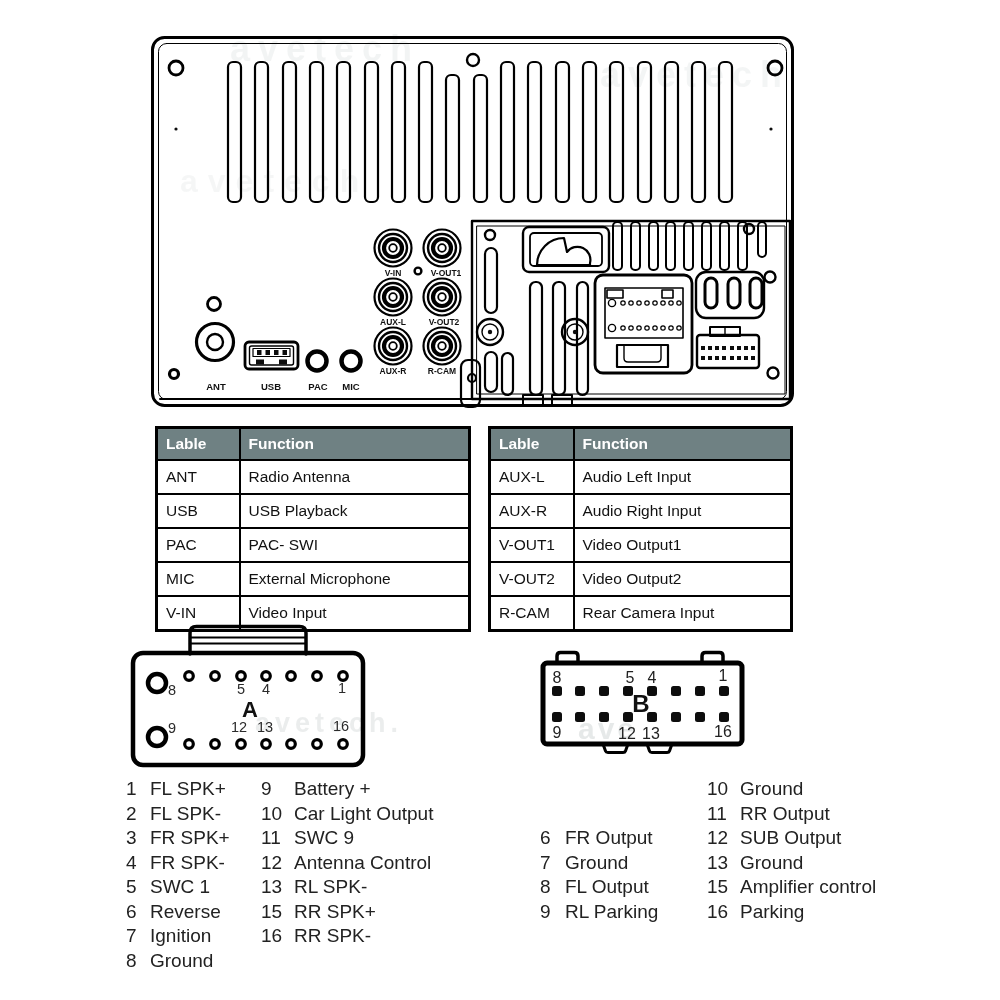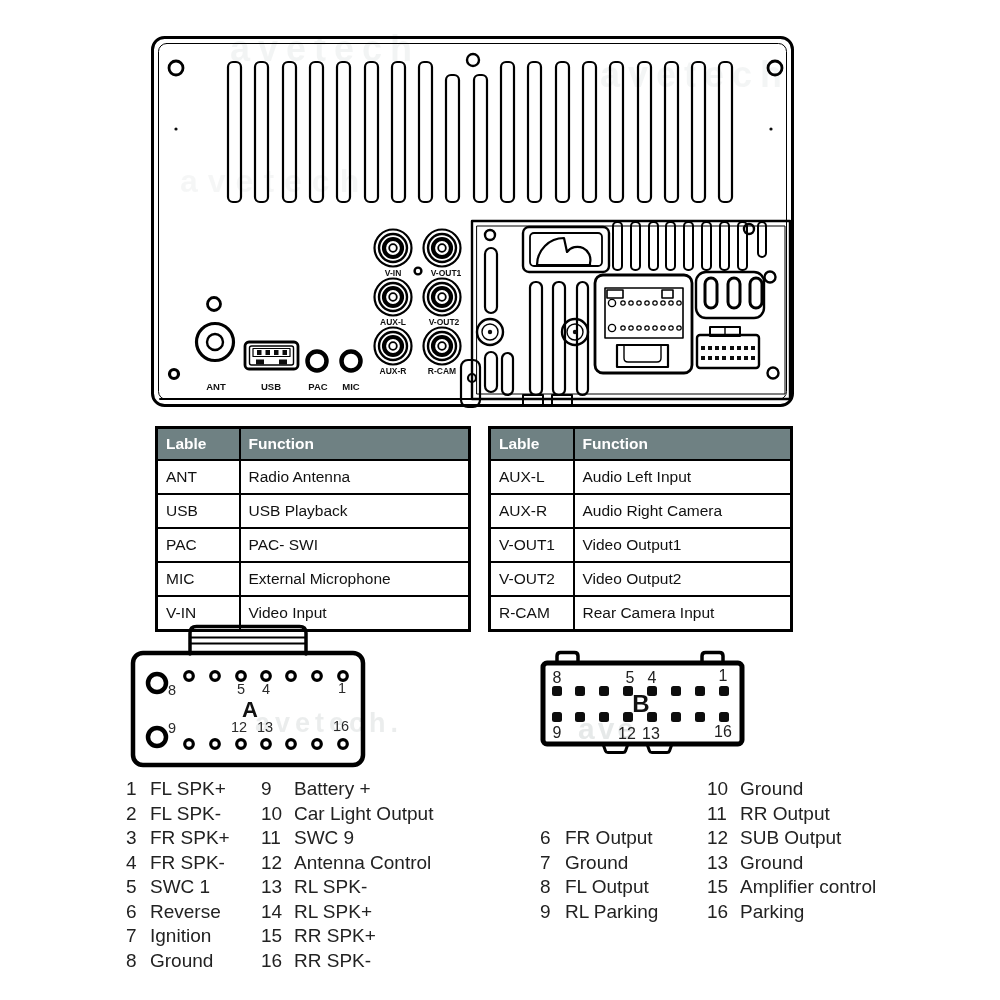--- a/index.html
+++ b/index.html
@@ -314,21 +314,21 @@
         <th>Function</th>
       </tr>
     </thead>
     <tbody>
       <tr>
           <td>AUX-L</td>
           <td>Audio Left Input</td>
         </tr>
       <tr>
           <td>AUX-R</td>
-          <td>Audio Right Camera</td>
+          <td>Audio Right Input</td>
         </tr>
       <tr>
           <td>V-OUT1</td>
           <td>Video Output1</td>
         </tr>
       <tr>
           <td>V-OUT2</td>
           <td>Video Output2</td>
         </tr>
       <tr>
@@ -459,24 +459,20 @@
     </div>
   <div class="pinline">
       <span class="pn">12</span>
       <span>Antenna Control</span>
     </div>
   <div class="pinline">
       <span class="pn">13</span>
       <span>RL SPK-</span>
     </div>
   <div class="pinline">
-      <span class="pn">14</span>
-      <span>RL SPK+</span>
-    </div>
-  <div class="pinline">
       <span class="pn">15</span>
       <span>RR SPK+</span>
     </div>
   <div class="pinline">
       <span class="pn">16</span>
       <span>RR SPK-</span>
     </div>
 </div>
 
 <div class="pinlist pl3" style="left:540px;top:826px;">

